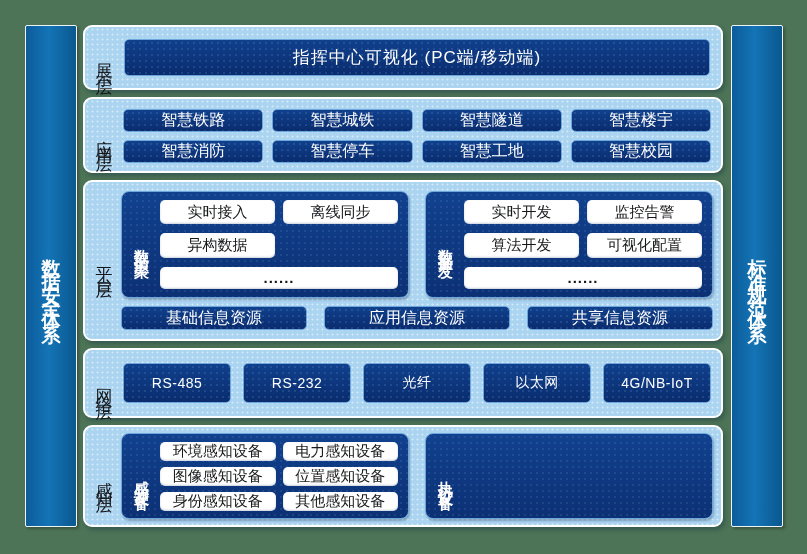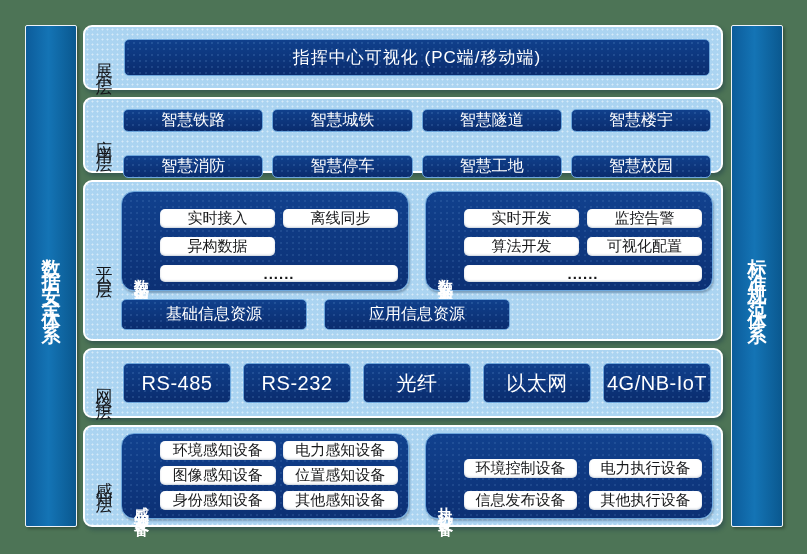--- a/index.html
+++ b/index.html
@@ -64,52 +64,51 @@
     border:1px solid var(--box-border,#6ca6dc);
     border-radius:5px;color:#fff;font-weight:normal;
     display:flex;align-items:center;justify-content:center;
   }
   
   .l-display{height:65px;}
   .display-body{display:flex;padding:8px 3px;}
   .title-box{flex:1;font-size:17px;letter-spacing:1px;}
   
   .l-app{height:76px;}
-  .app-body{display:grid;grid-template-columns:repeat(4,1fr);gap:23px 9px;padding:6px 2px;}
+  .app-body{display:grid;grid-template-columns:repeat(4,1fr);gap:8px 9px;padding:6px 2px;}
   .app-box{font-size:16px;}
   
   .l-platform{height:161px;}
   .platform-body{display:flex;flex-direction:column;gap:8px;padding:5px 0;}
   .groups-row{flex:1;display:flex;gap:16px;min-height:0;}
   .group{
-    flex:1;border-radius:13px;border:1px solid var(--box-border,#6ca6dc);
+    flex:1;border-radius:8px;border:1px solid var(--box-border,#6ca6dc);
     background-image:
       radial-gradient(rgba(120,170,225,0.15) 1px,transparent 1.2px),
       linear-gradient(180deg,#11418e,#0c3074);
     background-size:6px 6px,100% 100%;
     display:flex;gap:7px;padding:8px 10px 8px 7px;
     box-shadow:1px 2px 2px rgba(15,40,70,0.3);
-    align-items:flex-end;
   }
   .group-label{flex:none;width:24px;display:flex;align-items:center;justify-content:center;}
   .group-label .v-text{color:#fff;font-weight:bold;font-size:15px;letter-spacing:5px;margin-bottom:-5px;}
   .group-grid{flex:1;display:grid;grid-template-columns:1fr 1fr;gap:9px 8px;min-width:0;}
   .pill{
     background:#fff;border-radius:5px;
     display:flex;align-items:center;justify-content:center;
     font-size:15px;color:var(--pill-text,#17181a);font-weight:500;
     box-shadow:inset 0 -1px 2px rgba(40,70,110,0.25);
   }
   .pill.wide{grid-column:1 / -1;font-weight:bold;letter-spacing:1px;}
-  .resources-row{flex:none;display:grid;grid-template-columns:repeat(3,1fr);gap:17px;height:31px;}
+  .resources-row{flex:none;display:grid;grid-template-columns:repeat(3,1fr);gap:17px;height:24px;}
   .resource-box{font-size:16px;}
   
   .l-network{height:70px;}
   .network-body{display:grid;grid-template-columns:repeat(5,1fr);gap:12px;padding:9px 2px;}
-  .net-box{font-size:20px;letter-spacing:0.5px;}
+  .net-box{font-size:14px;letter-spacing:0.5px;}
   
   .l-perception{height:102px;}
   .perception-body{display:flex;gap:16px;padding:2px 0;}
   .sensing-grid{gap:6px 7px;font-family:Liberation Serif, serif;}
   .actuation-grid{gap:13px 12px;}
 </style>
 </head>
 <body>
 
 <div class="frame">
@@ -174,20 +173,21 @@
               <div class="pill">算法开发</div>
               <div class="pill">可视化配置</div>
               <div class="pill wide">......</div>
             </div>
           </div>
 
         </div>
         <div class="resources-row">
           <div class="navy resource-box">基础信息资源</div>
           <div class="navy resource-box">应用信息资源</div>
+          <div class="navy resource-box">共享信息资源</div>
         </div>
       </div>
     </section>
 
     <section class="layer l-network">
       <div class="layer-label">
         <div class="v-text">网络层</div>
       </div>
       <div class="layer-body network-body">
         <div class="navy net-box">RS-485</div>
@@ -215,26 +215,20 @@
             <div class="pill">位置感知设备</div>
             <div class="pill">身份感知设备</div>
             <div class="pill">其他感知设备</div>
           </div>
         </div>
 
         <div class="group">
           <div class="group-label">
             <div class="v-text">执行设备</div>
           </div>
-          <div class="group-grid actuation-grid">
-            <div class="pill">环境控制设备</div>
-            <div class="pill">电力执行设备</div>
-            <div class="pill">信息发布设备</div>
-            <div class="pill">其他执行设备</div>
-          </div>
         </div>
 
       </div>
     </section>
 
   </div>
 
   <div class="sidebar">
     <div class="v-text">标准规范体系</div>
   </div>

